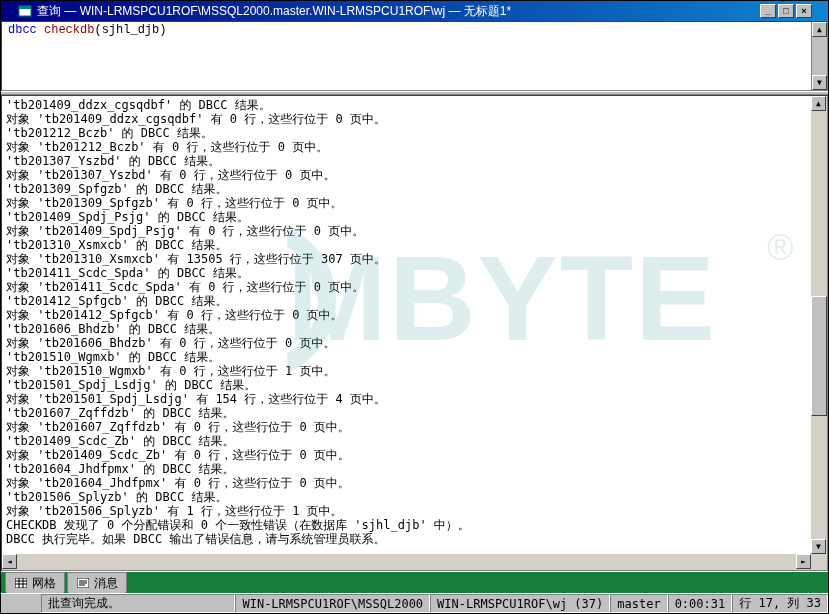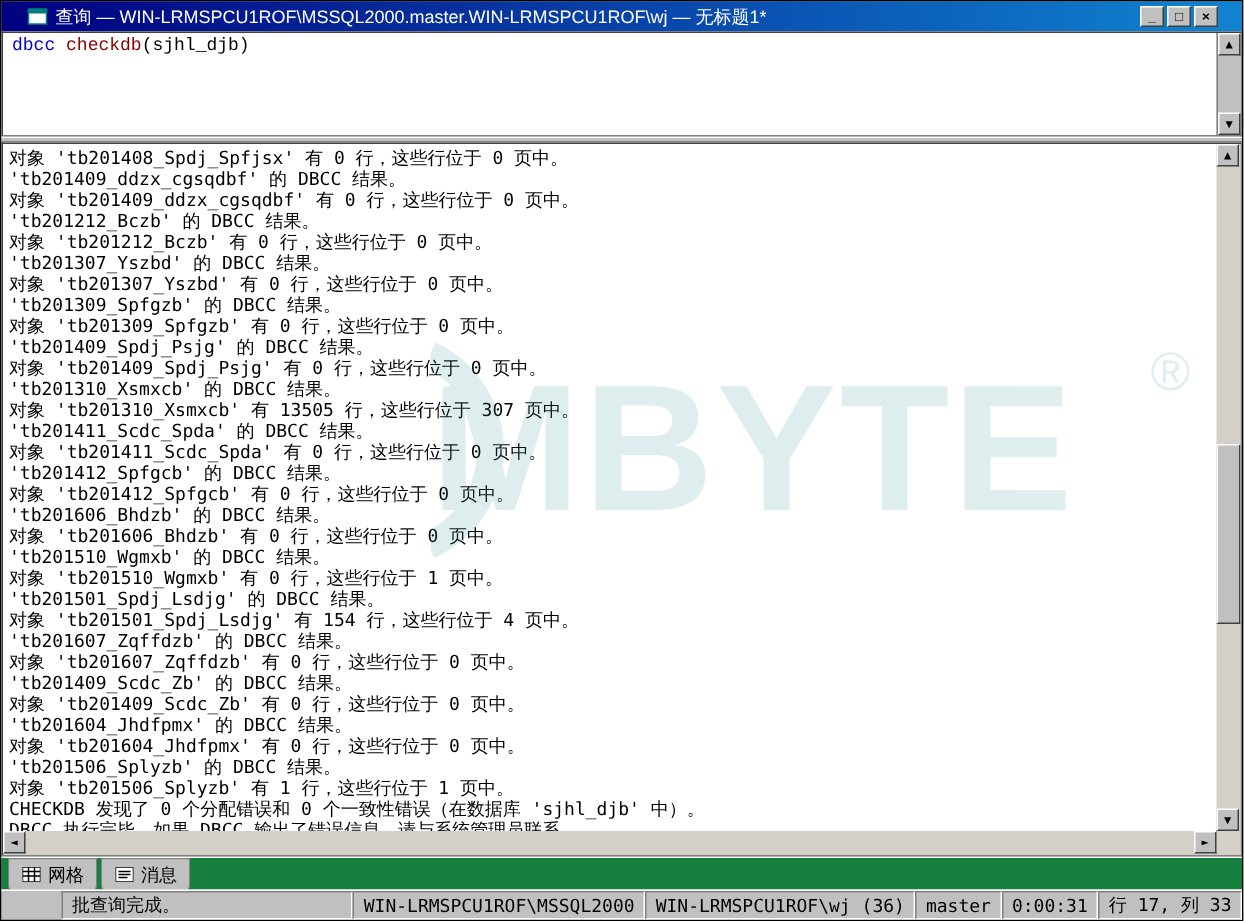--- a/index.html
+++ b/index.html
@@ -58,21 +58,20 @@
     <div class="editor-scroll">
       <div class="scroll-arrow">▲</div>
       <div class="scroll-arrow down">▼</div>
     </div>
   </div>
 
   <div class="splitter"></div>
 
   <div class="results-area">
     <div class="results-inner" id="results-inner">
-        <div>对象 'tb201408_Spdj_Spfjsx' 有 0 行，这些行位于 0 页中。</div>
         <div>'tb201409_ddzx_cgsqdbf' 的 DBCC 结果。</div>
         <div>对象 'tb201409_ddzx_cgsqdbf' 有 0 行，这些行位于 0 页中。</div>
         <div>'tb201212_Bczb' 的 DBCC 结果。</div>
         <div>对象 'tb201212_Bczb' 有 0 行，这些行位于 0 页中。</div>
         <div>'tb201307_Yszbd' 的 DBCC 结果。</div>
         <div>对象 'tb201307_Yszbd' 有 0 行，这些行位于 0 页中。</div>
         <div>'tb201309_Spfgzb' 的 DBCC 结果。</div>
         <div>对象 'tb201309_Spfgzb' 有 0 行，这些行位于 0 页中。</div>
         <div>'tb201409_Spdj_Psjg' 的 DBCC 结果。</div>
         <div>对象 'tb201409_Spdj_Psjg' 有 0 行，这些行位于 0 页中。</div>
@@ -140,19 +139,19 @@
             <line x1="2" y1="7" x2="8" y2="7" stroke="#000"></line>
           </svg>
       </span>
       <span>消息</span>
     </div>
   </div>
 
   <div class="statusbar">
     <div class="status-cell flex">批查询完成。</div>
     <div class="status-cell">WIN-LRMSPCU1ROF\MSSQL2000</div>
-    <div class="status-cell">WIN-LRMSPCU1ROF\wj (36)</div>
+    <div class="status-cell">WIN-LRMSPCU1ROF\wj (37)</div>
     <div class="status-cell">master</div>
     <div class="status-cell">0:00:31</div>
     <div class="status-cell">行 17, 列 33</div>
   </div>
 
 </div>
 
 </body></html>

